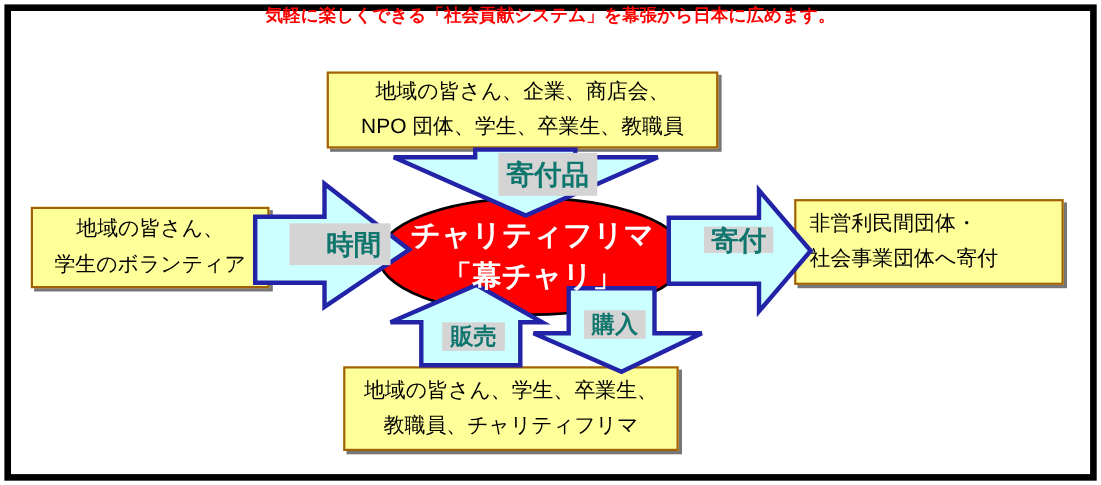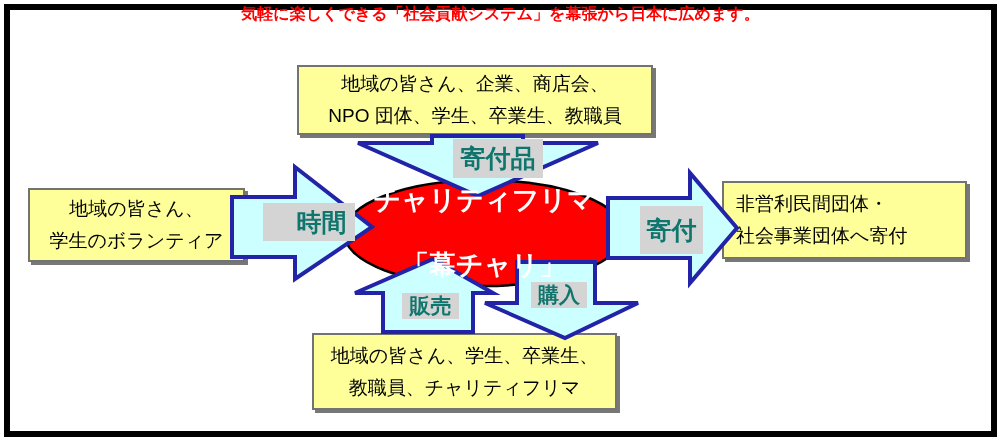--- a/index.html
+++ b/index.html
@@ -10,45 +10,45 @@
   .outer-border{
     position:absolute;left:4px;top:4px;right:4px;bottom:4px;
     border:6px solid #000000;pointer-events:none;
   }
   .title{
     position:absolute;left:0;top:4px;width:100%;
     text-align:center;color:#FF0000;font-size:16px;font-weight:800;
     letter-spacing:0px;white-space:nowrap;
   }
   .ybox{
-    position:absolute;background:#FFFF99;border:2px solid #737373;
+    position:absolute;background:#FFFF99;border:2px solid #a16207;
     box-shadow:3px 3px 0 0 #777777;box-sizing:border-box;
     display:flex;flex-direction:column;justify-content:center;align-items:center;
     color:#000000;font-size:19px;line-height:32px;text-align:center;z-index:1;
   }
   .ybox .bline{white-space:nowrap;}
   .box-top{left:297px;top:65px;width:356px;height:70px;}
   .box-left{left:28px;top:188px;width:217px;height:74px;}
   .box-right{left:722px;top:181px;width:245px;height:78px;align-items:flex-start;padding-left:12px;}
   .box-bottom{left:312px;top:333px;width:305px;height:77px;}
   svg.shapes{position:absolute;left:0;top:0;z-index:2;pointer-events:none;}
   .arrow{stroke:#2323A8;stroke-width:4;stroke-linejoin:miter;}
   .ellipse-main{stroke:#000000;stroke-width:2.5;}
   .ellipse-text{
     position:absolute;left:334px;top:182px;width:300px;height:102px;z-index:3;
-    display:flex;flex-direction:column;justify-content:space-between;align-items:center;
+    display:flex;flex-direction:column;justify-content:center;align-items:center;
     color:#FFFFFF;font-size:27px;font-weight:bold;line-height:37px;text-align:center;
   }
   .flow-label{
     position:absolute;background:#D4D4D4;color:#0f766e;font-weight:bold;z-index:3;
     display:flex;justify-content:center;align-items:center;white-space:nowrap;
   }
   .lbl-time{left:263px;top:203px;width:67px;height:38px;font-size:25px;padding-left:25px;}
   .lbl-donated-goods{left:453px;top:139px;width:90px;height:39px;font-size:25px;}
-  .lbl-donation{left:640px;top:206px;width:63px;height:48px;font-size:25px;}
+  .lbl-donation{left:640px;top:206px;width:63px;height:24px;font-size:25px;}
   .lbl-sales{left:402px;top:293px;width:57px;height:26px;font-size:21px;}
   .lbl-purchase{left:531px;top:282px;width:56px;height:26px;font-size:21px;}
 </style>
 </head>
 <body>
 
 <div class="canvas">
 
   <div class="outer-border"></div>
 

